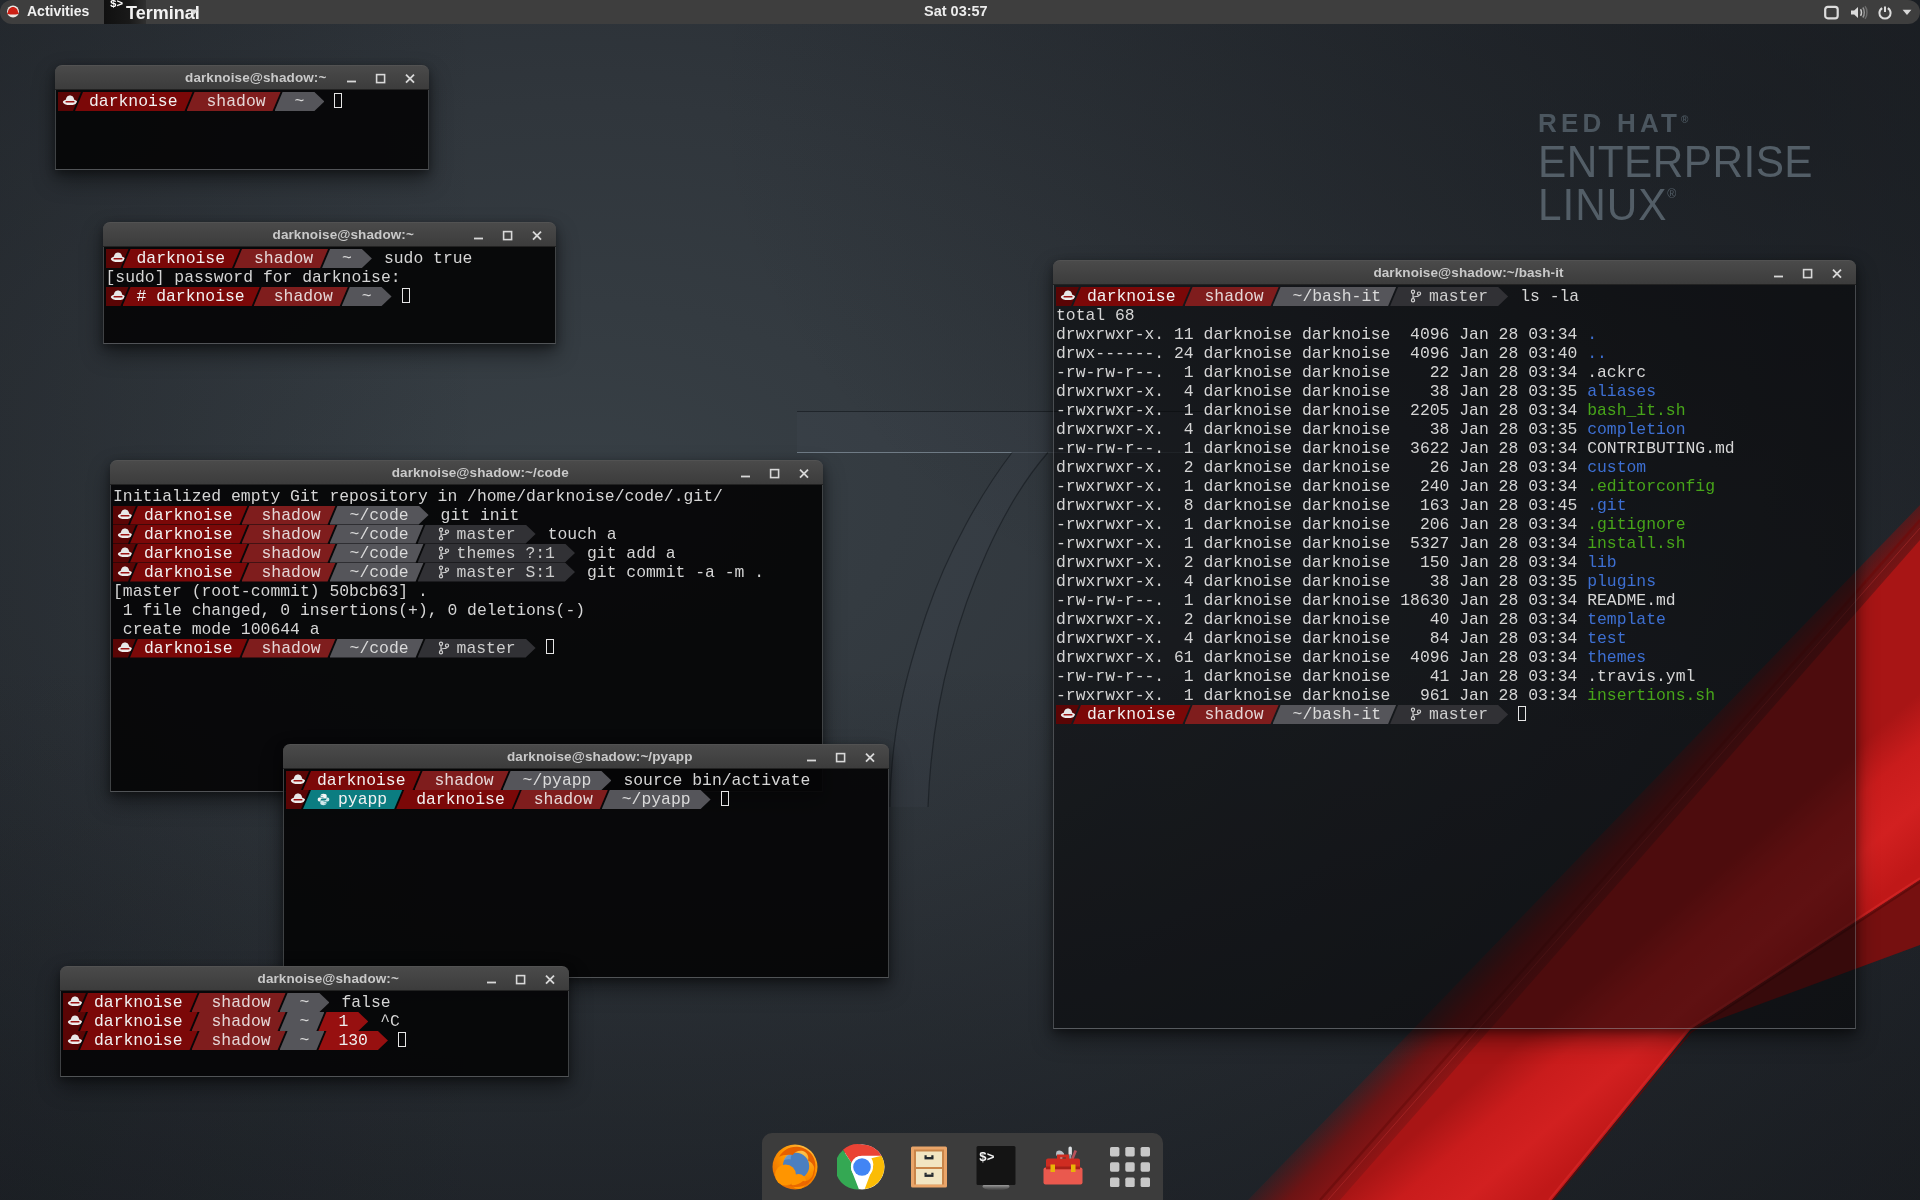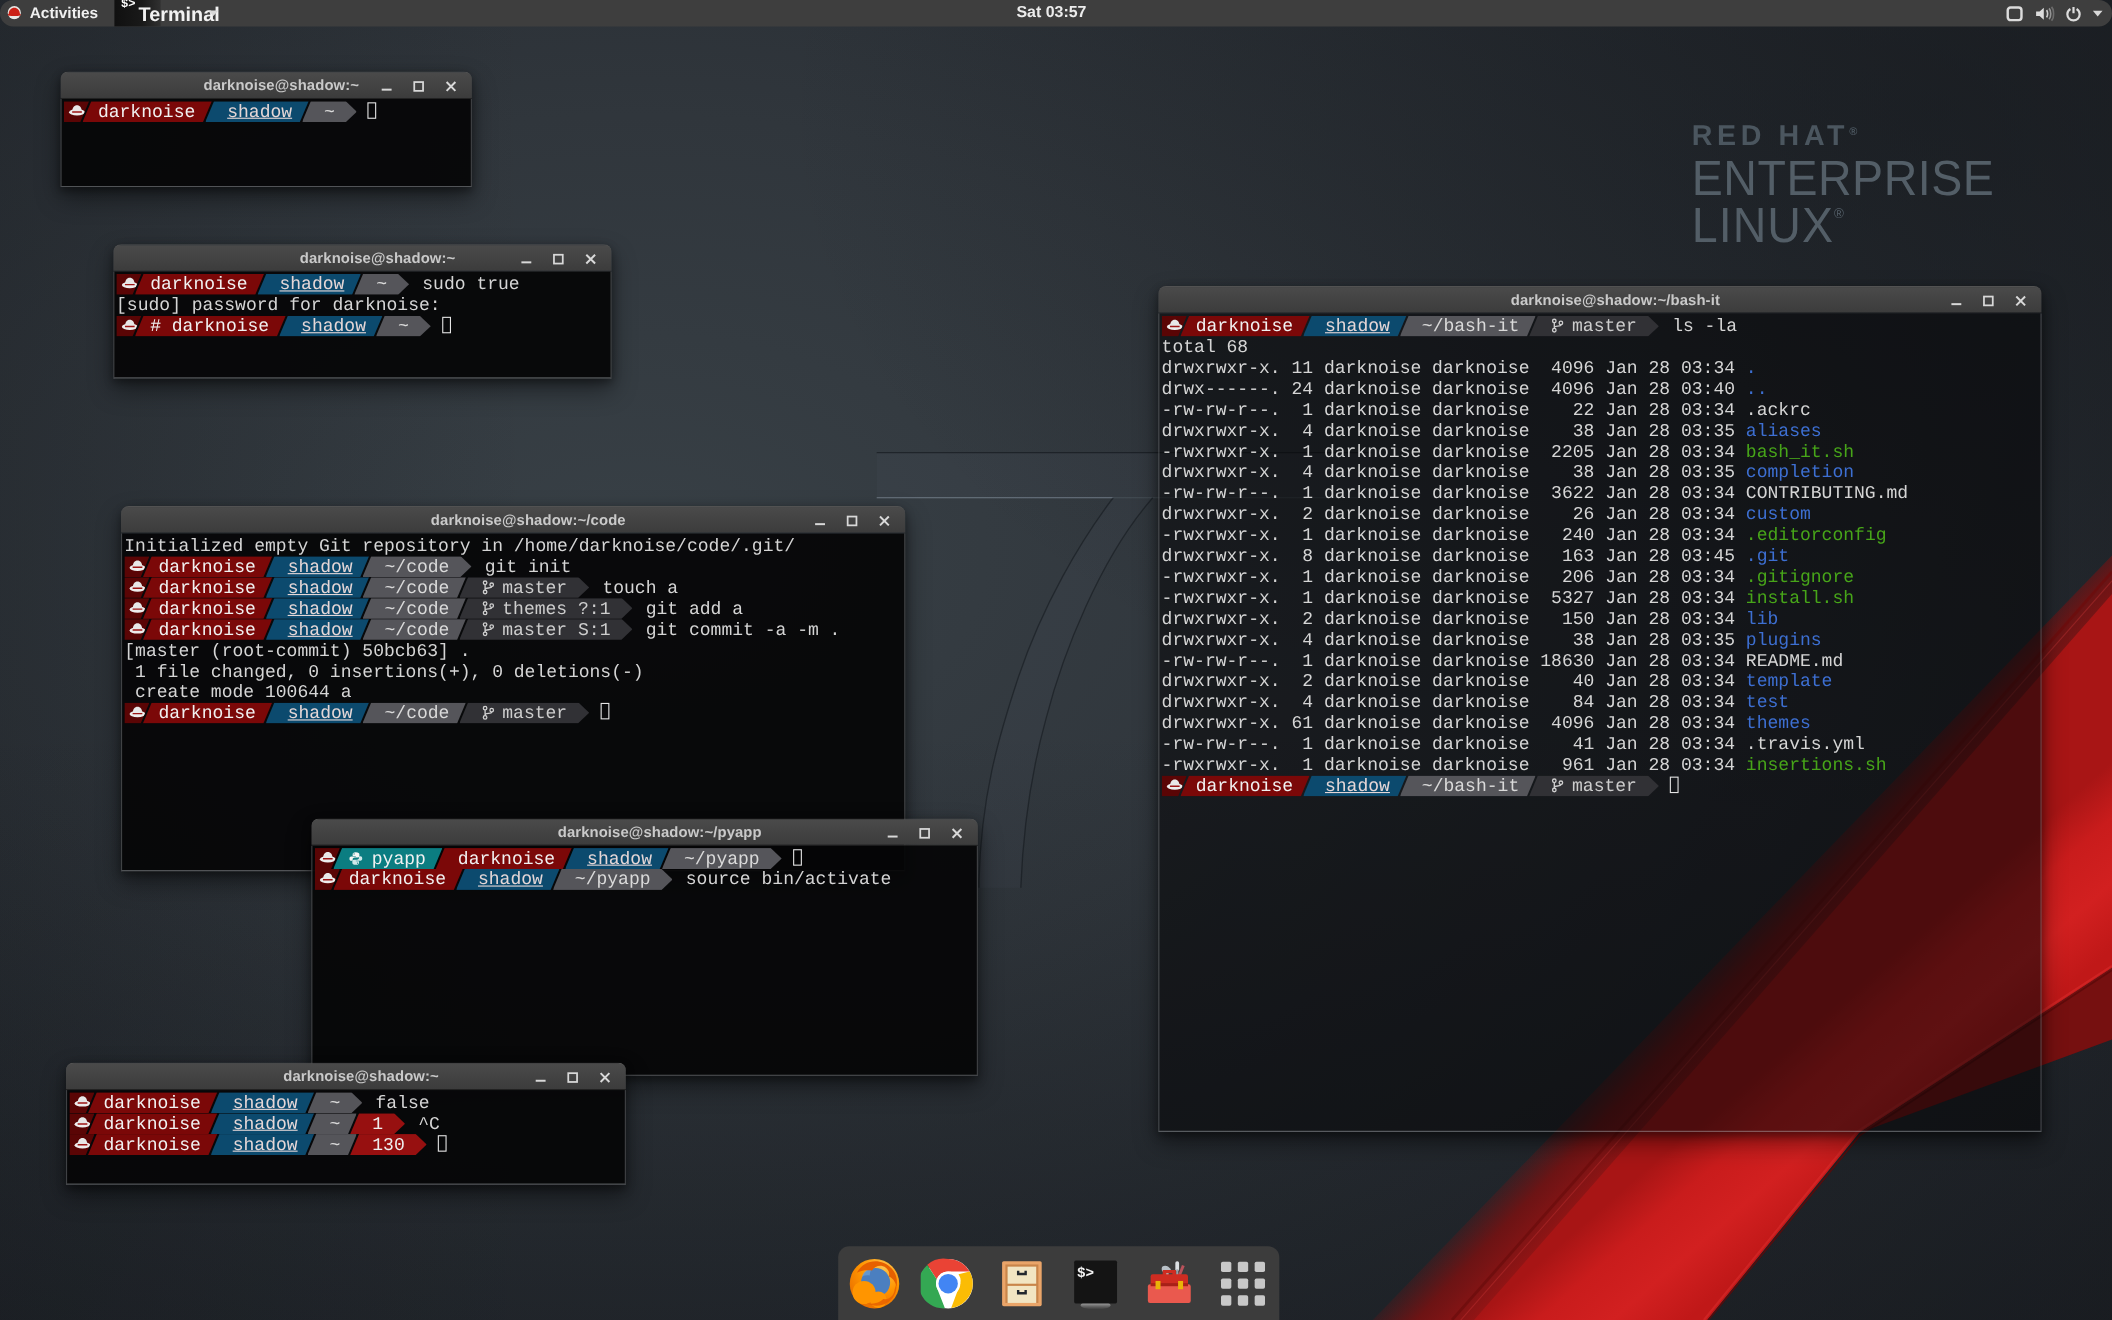--- a/index.html
+++ b/index.html
@@ -50,21 +50,21 @@
   padding:0 15px 0 20px; color:#ececec;
   clip-path:polygon(8px 0, 100% 0, calc(100% - 8px) 100%, 0 100%); }
 .sg.first { margin-left:0; padding:0 3px 0 4px; }
 .sg.first { 
   clip-path:polygon(0 0, 100% 0, calc(100% - 8px) 100%, 0 100%); }
 .sg.end { padding-right:20px;
   clip-path:polygon(8px 0, calc(100% - 10px) 0, 100% 50%, calc(100% - 10px) 100%, 0 100%); }
 .sg.first + .sg { padding-left:14px; }
 .c-ic { background:#5a0505; }
 .c-dk { background:#7b0808; color:#f1f1f1; }
-.c-sh { background:#0c4a6e; color:#e5d7d7;text-decoration:underline; }
+.c-sh { background:#7f1d1d; color:#e5d7d7; }
 .c-pt { background:#55555a; color:#dadada; }
 .c-gt { background:#313135; color:#cdcdcd; }
 .c-er { background:#971010; color:#eeeeee; }
 .c-vv { background:#0b7d81; color:#f2f2f2; }
 .ihat { vertical-align:-1px; }
 .ibr { vertical-align:-2px; margin-right:7px; }
 .ipy { vertical-align:-2px; margin-right:8px; }
 .gtx { }
 </style></head>
 <body>
@@ -295,30 +295,30 @@
         </svg>
         <svg width="12" height="12" viewBox="0 0 12 12">
           <path d="M2 2.6 L10 10.6 M10 2.6 L2 10.6" stroke="#d8d8d8" stroke-width="1.8"></path>
         </svg>
       </span>
     </div>
     <div class="bd "><div class="ln"><span class="sg c-ic first"><svg class="ihat" width="16" height="13" viewBox="0 0 16 13">
             <ellipse cx="8" cy="8.1" rx="7.2" ry="2.9" fill="#ededed"></ellipse>
             <path d="M3.6 8.1 C3.6 3.6 5.4 1.6 8 1.6 C10.6 1.6 12.4 3.6 12.4 8.1 Z" fill="#e7e7e7"></path>
             <path d="M3.6 7.1 h8.8 v1.3 h-8.8 Z" fill="#9c1313"></path>
+          </svg></span><span class="sg c-dk">darknoise</span><span class="sg c-sh">shadow</span><span class="sg c-pt end">~/pyapp</span><span class="cmd">source bin/activate</span></div><div class="ln"><span class="sg c-ic first"><svg class="ihat" width="16" height="13" viewBox="0 0 16 13">
+            <ellipse cx="8" cy="8.1" rx="7.2" ry="2.9" fill="#ededed"></ellipse>
+            <path d="M3.6 8.1 C3.6 3.6 5.4 1.6 8 1.6 C10.6 1.6 12.4 3.6 12.4 8.1 Z" fill="#e7e7e7"></path>
+            <path d="M3.6 7.1 h8.8 v1.3 h-8.8 Z" fill="#9c1313"></path>
           </svg></span><span class="sg c-vv"><svg class="ipy" width="13" height="13" viewBox="0 0 13 13">
             <path d="M6.3 0.8 c-2 0-2.7 0.9-2.7 1.9 v1.4 h2.9 v0.5 H2.3 c-1 0-1.6 0.8-1.6 2 0 1.2 0.6 2 1.6 2 h1.3 V7.2 c0-1 0.9-1.7 1.9-1.7 h2.7 c0.9 0 1.5-0.7 1.5-1.6 V2.7 c0-1-0.7-1.9-3.4-1.9z" fill="#f5f5f5"></path>
             <path d="M6.7 12.2 c2 0 2.7-0.9 2.7-1.9 V8.9 H6.5 v-0.5 h4.2 c1 0 1.6-0.8 1.6-2 0-1.2-0.6-2-1.6-2 H9.4 v1.4 c0 1-0.9 1.7-1.9 1.7 H4.8 c-0.9 0-1.5 0.7-1.5 1.6 v1.2 c0 1 0.7 1.9 3.4 1.9z" fill="#cfe8ea"></path>
             <circle cx="4.9" cy="2.3" r="0.55" fill="#0b7d81"></circle>
             <circle cx="8.1" cy="10.7" r="0.55" fill="#0b7d81"></circle>
-          </svg><span class="gtx">pyapp</span></span><span class="sg c-dk">darknoise</span><span class="sg c-sh">shadow</span><span class="sg c-pt end">~/pyapp</span><span class="cur"></span></div><div class="ln"><span class="sg c-ic first"><svg class="ihat" width="16" height="13" viewBox="0 0 16 13">
-            <ellipse cx="8" cy="8.1" rx="7.2" ry="2.9" fill="#ededed"></ellipse>
-            <path d="M3.6 8.1 C3.6 3.6 5.4 1.6 8 1.6 C10.6 1.6 12.4 3.6 12.4 8.1 Z" fill="#e7e7e7"></path>
-            <path d="M3.6 7.1 h8.8 v1.3 h-8.8 Z" fill="#9c1313"></path>
-          </svg></span><span class="sg c-dk">darknoise</span><span class="sg c-sh">shadow</span><span class="sg c-pt end">~/pyapp</span><span class="cmd">source bin/activate</span></div></div>
+          </svg><span class="gtx">pyapp</span></span><span class="sg c-dk">darknoise</span><span class="sg c-sh">shadow</span><span class="sg c-pt end">~/pyapp</span><span class="cur"></span></div></div>
   </div>
 <div class="win" style="left:60px;top:966px;width:508.5px;height:111px">
     <div class="tb">
       <span class="t">darknoise@shadow:~</span>
       <span class="btns">
         <svg width="12" height="12" viewBox="0 0 12 12">
           <rect x="1" y="8.6" width="9" height="1.8" fill="#d8d8d8"></rect>
         </svg>
         <svg width="12" height="12" viewBox="0 0 12 12">
           <rect x="1.6" y="2.6" width="8" height="8" fill="none" stroke="#d8d8d8" stroke-width="1.6"></rect>

